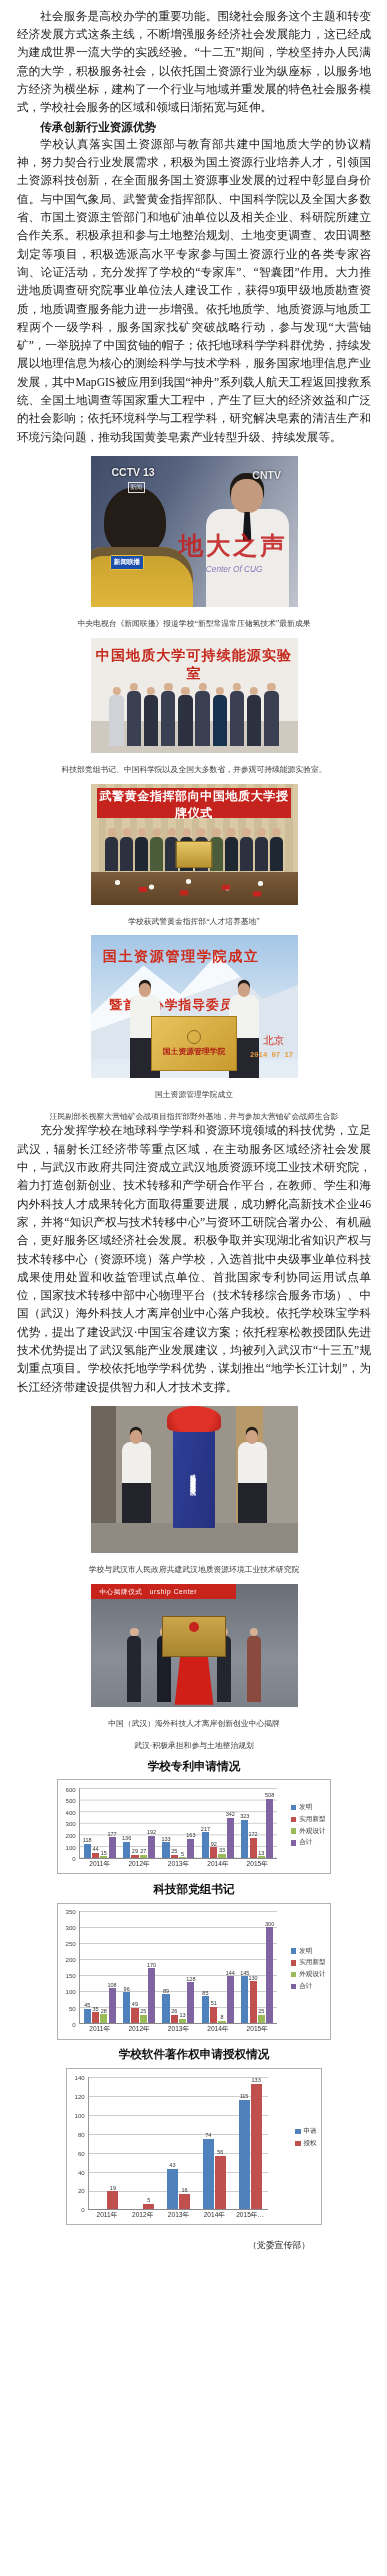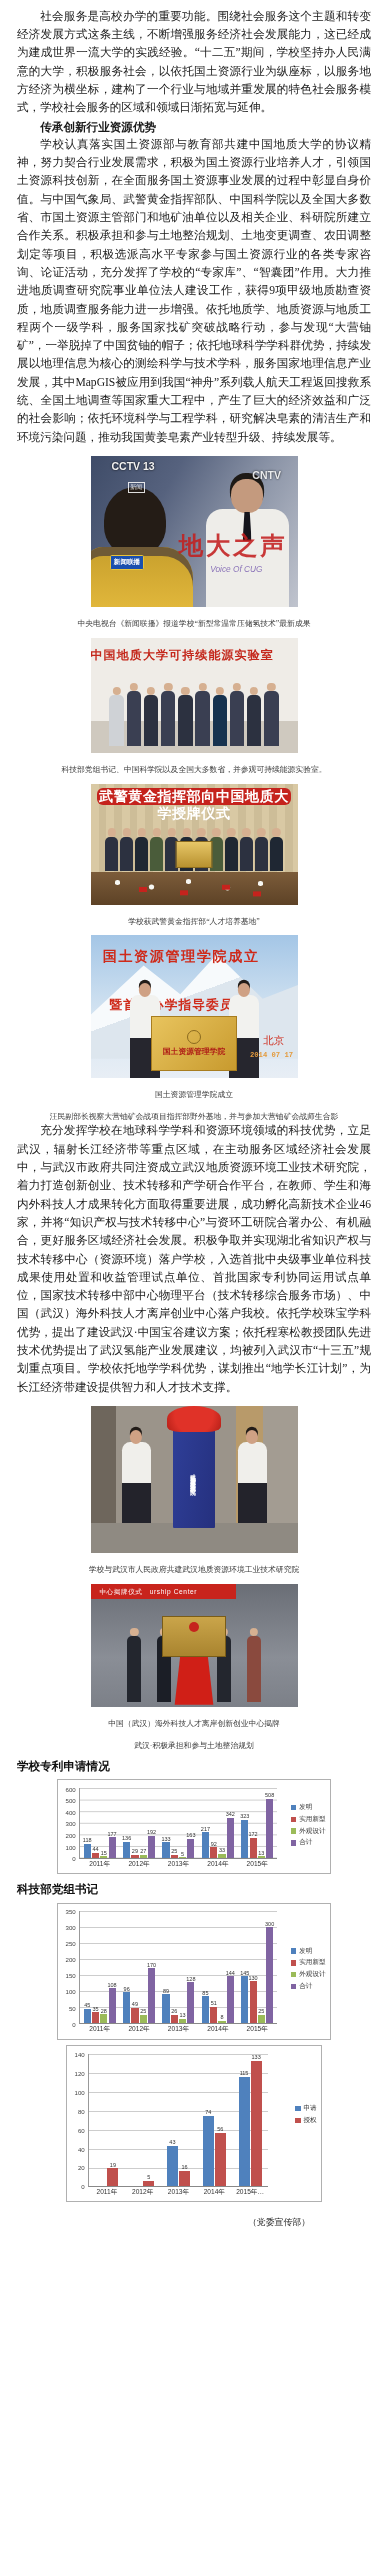--- a/index.html
+++ b/index.html
@@ -19,49 +19,49 @@
          font-family:"Liberation Sans","DejaVu Sans",sans-serif;}
   .crowd{position:absolute;left:0;right:0;display:flex;justify-content:center;gap:2.8px;align-items:flex-end;}
   .crowd i{display:block;width:14.4px;height:51px;background:#2c3140;border-radius:5px 5px 0 0;position:relative;}
   .crowd i::before{content:"";position:absolute;top:-8.3px;left:50%;transform:translateX(-50%);
                    width:8.3px;height:8.3px;border-radius:50%;background:#d6b091;}
   .dude{position:absolute;border-radius:8.3px 8.3px 0 0;}
   .dude::before{content:"";position:absolute;top:-12.2px;left:50%;transform:translateX(-50%);
                 width:12.2px;height:13.3px;border-radius:50%;background:#cfa184;box-shadow:0 -3.3px 0 0 #221c18;}
   
   .photo-a{height:151px;background:linear-gradient(120deg,#3f4c68 0%,#56627e 32%,#8a93a6 62%,#c0c4ce 100%);}
-  .pa-cctv{position:absolute;top:4px;left:21px;font-weight:bold;font-size:10.5px;color:#f2f2f2;text-shadow:0 0 2.2px #000;}
+  .pa-cctv{position:absolute;top:10px;left:21px;font-weight:bold;font-size:10.5px;color:#f2f2f2;text-shadow:0 0 2.2px #000;}
   .pa-news{position:absolute;top:26px;left:37px;font-size:6.1px;color:#fff;border:0.6px solid #fff;padding:0 1.7px;opacity:.85;}
   .pa-cntv{position:absolute;top:13.3px;right:16.6px;font-weight:bold;font-size:10.5px;color:#f5f5f5;opacity:.9;text-shadow:0 0 2.2px #000;}
   .pa-hair{position:absolute;left:13.3px;top:31px;width:62px;height:68px;background:#241c16;border-radius:50% 50% 42% 42%;}
   .pa-jacket{position:absolute;left:-6.6px;bottom:-4.4px;width:109px;height:64px;
              background:linear-gradient(#c79f2c,#e2b83c);border-radius:19px 31px 0 0;
              box-shadow:inset 0 8.9px 0 #6f5a36;}
   .pa-coat{position:absolute;right:8.9px;bottom:0;width:83px;height:98px;background:#eeede9;border-radius:16.6px 16.6px 0 0;}
   .pa-coat::before{content:"";position:absolute;top:-30px;left:50%;transform:translateX(-50%);
                    width:32px;height:34px;background:#c49a7e;border-radius:46%;box-shadow:0 -5px 0 1.1px #1e1a16;}
   .pa-coat::after{content:"";position:absolute;top:3.3px;left:50%;transform:translateX(-50%);
                   width:8.9px;height:29px;background:#15151c;clip-path:polygon(20% 0,80% 0,100% 100%,0 100%);}
   .pa-voice{position:absolute;bottom:45px;right:10px;font-family:"Liberation Serif",serif;
             font-weight:bold;font-size:24.4px;color:#c32020;letter-spacing:2.8px;opacity:.88;}
   .pa-voice-en{position:absolute;bottom:33px;right:35px;font-style:italic;font-size:8.3px;color:#7a5fb0;opacity:.85;}
   .pa-xwlb{position:absolute;bottom:37px;left:19px;background:#1a4fae;border:0.6px solid #e8c33a;
            color:#fff;font-weight:bold;font-size:6.6px;padding:1.7px 3.3px;border-radius:1.7px;}
   
   .photo-b{height:115px;background:linear-gradient(#efece7 0 72%,#cfc9bf 72% 100%);}
-  .pb-title{position:absolute;top:8.9px;width:100%;text-align:left;font-weight:bold;font-size:12px;
+  .pb-title{position:absolute;top:8.9px;width:100%;text-align:center;font-weight:bold;font-size:14px;
             color:#c4281c;letter-spacing:1.1px;}
   .photo-b .crowd{bottom:6.6px;}
   .photo-b .crowd i:nth-child(2n){height:55px;background:#3a3f52;}
   .photo-b .crowd i:nth-child(1){background:#cfd2d6;}
   .photo-b .crowd i:nth-child(7){background:#16324f;}
   
   .photo-c{height:121px;background:repeating-linear-gradient(90deg,#d9c9a4 0 7.8px,#cdbd98 7.8px 15.5px);}
-  .pc-banner{position:absolute;top:4.4px;left:6.6px;right:6.6px;height:17px;background:#c5231d;color:#fff;
-             font-weight:bold;font-size:14px;line-height:16.6px;text-align:center;letter-spacing:0.6px;border-radius:6px;}
+  .pc-banner{position:absolute;top:4.4px;left:6.6px;right:6.6px;height:30px;background:#c5231d;color:#fff;
+             font-weight:bold;font-size:12px;line-height:16.6px;text-align:center;letter-spacing:0.6px;}
   .photo-c .crowd{bottom:34px;}
   .photo-c .crowd i{height:34px;width:12.2px;}
   .photo-c .crowd i:nth-child(4n){background:#4a5c3a;}
   .photo-c .crowd i:nth-child(3n){background:#1f2733;}
   .pc-plaque{position:absolute;left:50%;transform:translateX(-50%);bottom:37px;width:35px;height:24.4px;
              background:linear-gradient(#e7c768,#b8912f);border:0.6px solid #8a6a1f;z-index:2;}
   .pc-table{position:absolute;bottom:0;left:0;right:0;height:33px;background:linear-gradient(#7c5c3a,#5d4226);}
   .pc-cup{position:absolute;bottom:20px;left:24.4px;width:5.5px;height:4.4px;background:#f7f7f2;border-radius:40%;
           box-shadow:34px 4.4px 0 #f7f7f2,71px -1.1px 0 #f7f7f2,110px 5.5px 0 #f7f7f2,143px 1.1px 0 #f7f7f2;}
   .pc-card{position:absolute;bottom:12.2px;left:48px;width:8.9px;height:5.5px;background:#c5231d;
@@ -132,21 +132,21 @@
   .ph-plaque{position:absolute;left:50%;transform:translateX(-50%);top:53px;width:65px;height:38px;
              background:linear-gradient(#c9a54a,#a9842f);border:1.1px solid #e6c25c;z-index:3;}
   .ph-silk{position:absolute;left:50%;transform:translateX(-50%);top:49px;width:89px;height:78px;
            background:radial-gradient(circle at 50% 12%,#e03228 0 30%,#b31f17 72%);
            clip-path:polygon(10% 0,90% 0,72% 100%,28% 100%);z-index:2;}
   .ph-figl{left:30px;bottom:7.8px;width:32px;height:82px;background:#0d0d11;z-index:4;}
   .ph-figr{right:30px;bottom:7.8px;width:32px;height:82px;background:#0d0d11;z-index:4;}
   .ph-figl::before,.ph-figr::before{background:#c49a7e;}
   
   .chart-title{font-family:"Liberation Sans","DejaVu Sans",sans-serif;font-weight:bold;font-size:11.6px;
-               text-align:left;margin:7.8px 0 0;color:#111;}
+               text-align:center;margin:7.8px 0 0;color:#111;}
   .chart-box{position:relative;background:#fff;border:0.6px solid #b0b0b0;margin:5.5px auto 0;
              font-family:"Liberation Sans","DejaVu Sans",sans-serif;}
   .chart-w490{width:272px;}
   .chart-w458{width:254px;}
   .chart-area{display:flex;align-items:flex-end;padding:7.8px 53px 14.4px 4.4px;}
   .yaxis{position:relative;width:16.6px;font-size:6.1px;color:#444;}
   .ytick{position:absolute;right:3.3px;white-space:nowrap;}
   .plot{flex:1;position:relative;border-left:0.6px solid #999;border-bottom:0.6px solid #888;
         background-image:linear-gradient(#cdcdcd 0.6px,transparent 0.6px);background-repeat:repeat;}
   .groups{position:absolute;left:0;right:0;top:0;bottom:0;display:flex;justify-content:space-around;align-items:flex-end;}
@@ -176,21 +176,21 @@
   <p class="body-p">学校认真落实国土资源部与教育部共建中国地质大学的协议精神，努力契合行业发展需求，积极为国土资源行业培养人才，引领国土资源科技创新，在全面服务国土资源事业发展的过程中彰显自身价值。与中国气象局、武警黄金指挥部队、中国科学院以及全国大多数省、市国土资源主管部门和地矿油单位以及相关企业、科研院所建立合作关系。积极承担和参与土地整治规划、土地变更调查、农田调整划定等项目，积极选派高水平专家参与国土资源行业的各类专家咨询、论证活动，充分发挥了学校的“专家库”、“智囊团”作用。大力推进地质调查研究院事业单位法人建设工作，获得9项甲级地质勘查资质，地质调查服务能力进一步增强。依托地质学、地质资源与地质工程两个一级学科，服务国家找矿突破战略行动，参与发现“大营铀矿”，一举脱掉了中国贫铀的帽子；依托地球科学学科群优势，持续发展以地理信息为核心的测绘科学与技术学科，服务国家地理信息产业发展，其中MapGIS被应用到我国“神舟”系列载人航天工程返回搜救系统、全国土地调查等国家重大工程中，产生了巨大的经济效益和广泛的社会影响；依托环境科学与工程学科，研究解决皂素的清洁生产和环境污染问题，推动我国黄姜皂素产业转型升级、持续发展等。</p>
 
   <div class="photo photo-a">
     <div class="pa-hair"></div>
     <div class="pa-jacket"></div>
     <div class="pa-coat"></div>
     <span class="pa-cctv">CCTV 13</span>
     <span class="pa-news">新闻</span>
     <span class="pa-cntv">CNTV</span>
     <span class="pa-voice">地大之声</span>
-    <span class="pa-voice-en">Voice Of CUG</span>
+    <span class="pa-voice-en">Center Of CUG</span>
     <span class="pa-xwlb">新闻联播</span>
   </div>
   <p class="caption">中央电视台《新闻联播》报道学校“新型常温常压储氢技术”最新成果</p>
 
   <div class="photo photo-b">
     <div class="pb-title">中国地质大学可持续能源实验室</div>
     <div class="crowd">
         <i></i>
         <i></i>
         <i></i>
@@ -552,20 +552,21 @@
           <span class="chip" style="background: rgb(155, 187, 89);"></span>
           <span>外观设计</span>
         </div>
         <div class="litem">
           <span class="chip" style="background: rgb(128, 100, 162);"></span>
           <span>合计</span>
         </div>
       </div>
   </div>
 
+  <h3 class="chart-title">学校软件著作权申请授权情况</h3>
   <div class="chart-box chart-w458" data-chart="2">
     <div class="chart-area">
       <div class="yaxis" style="height: 132px;">
           <span class="ytick" style="bottom: -3.3px;">0</span>
           <span class="ytick" style="bottom: 15.5px;">20</span>
           <span class="ytick" style="bottom: 34px;">40</span>
           <span class="ytick" style="bottom: 53px;">60</span>
           <span class="ytick" style="bottom: 72px;">80</span>
           <span class="ytick" style="bottom: 91px;">100</span>
           <span class="ytick" style="bottom: 110px;">120</span>

